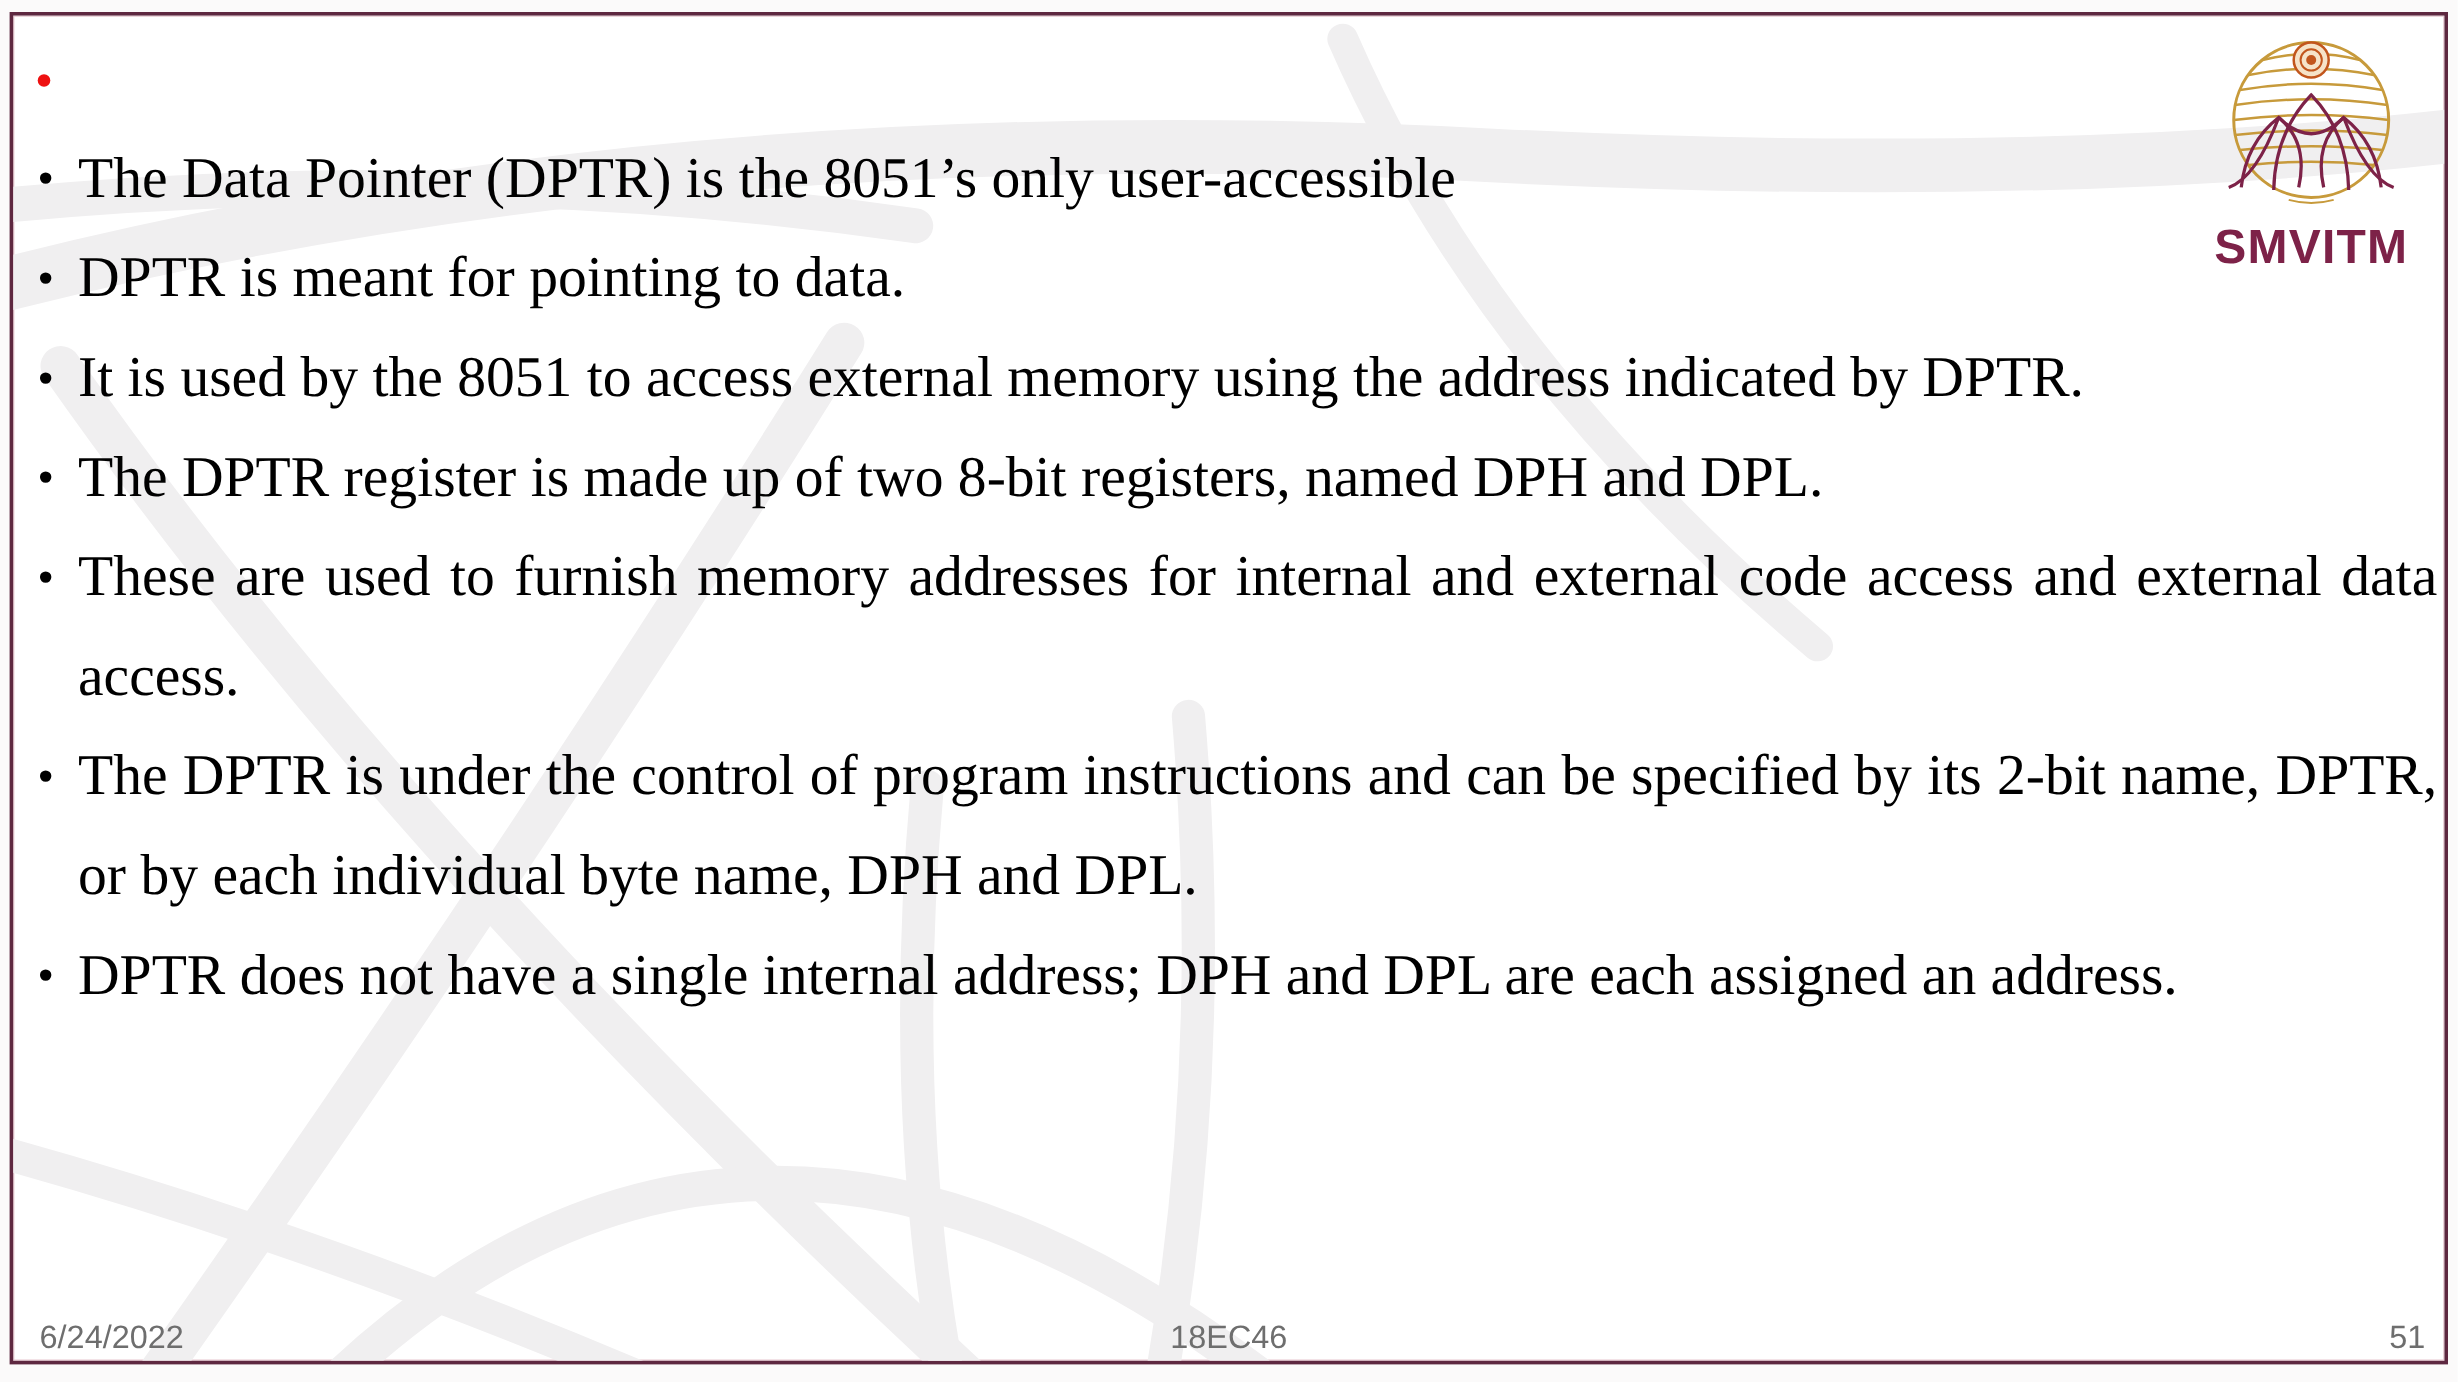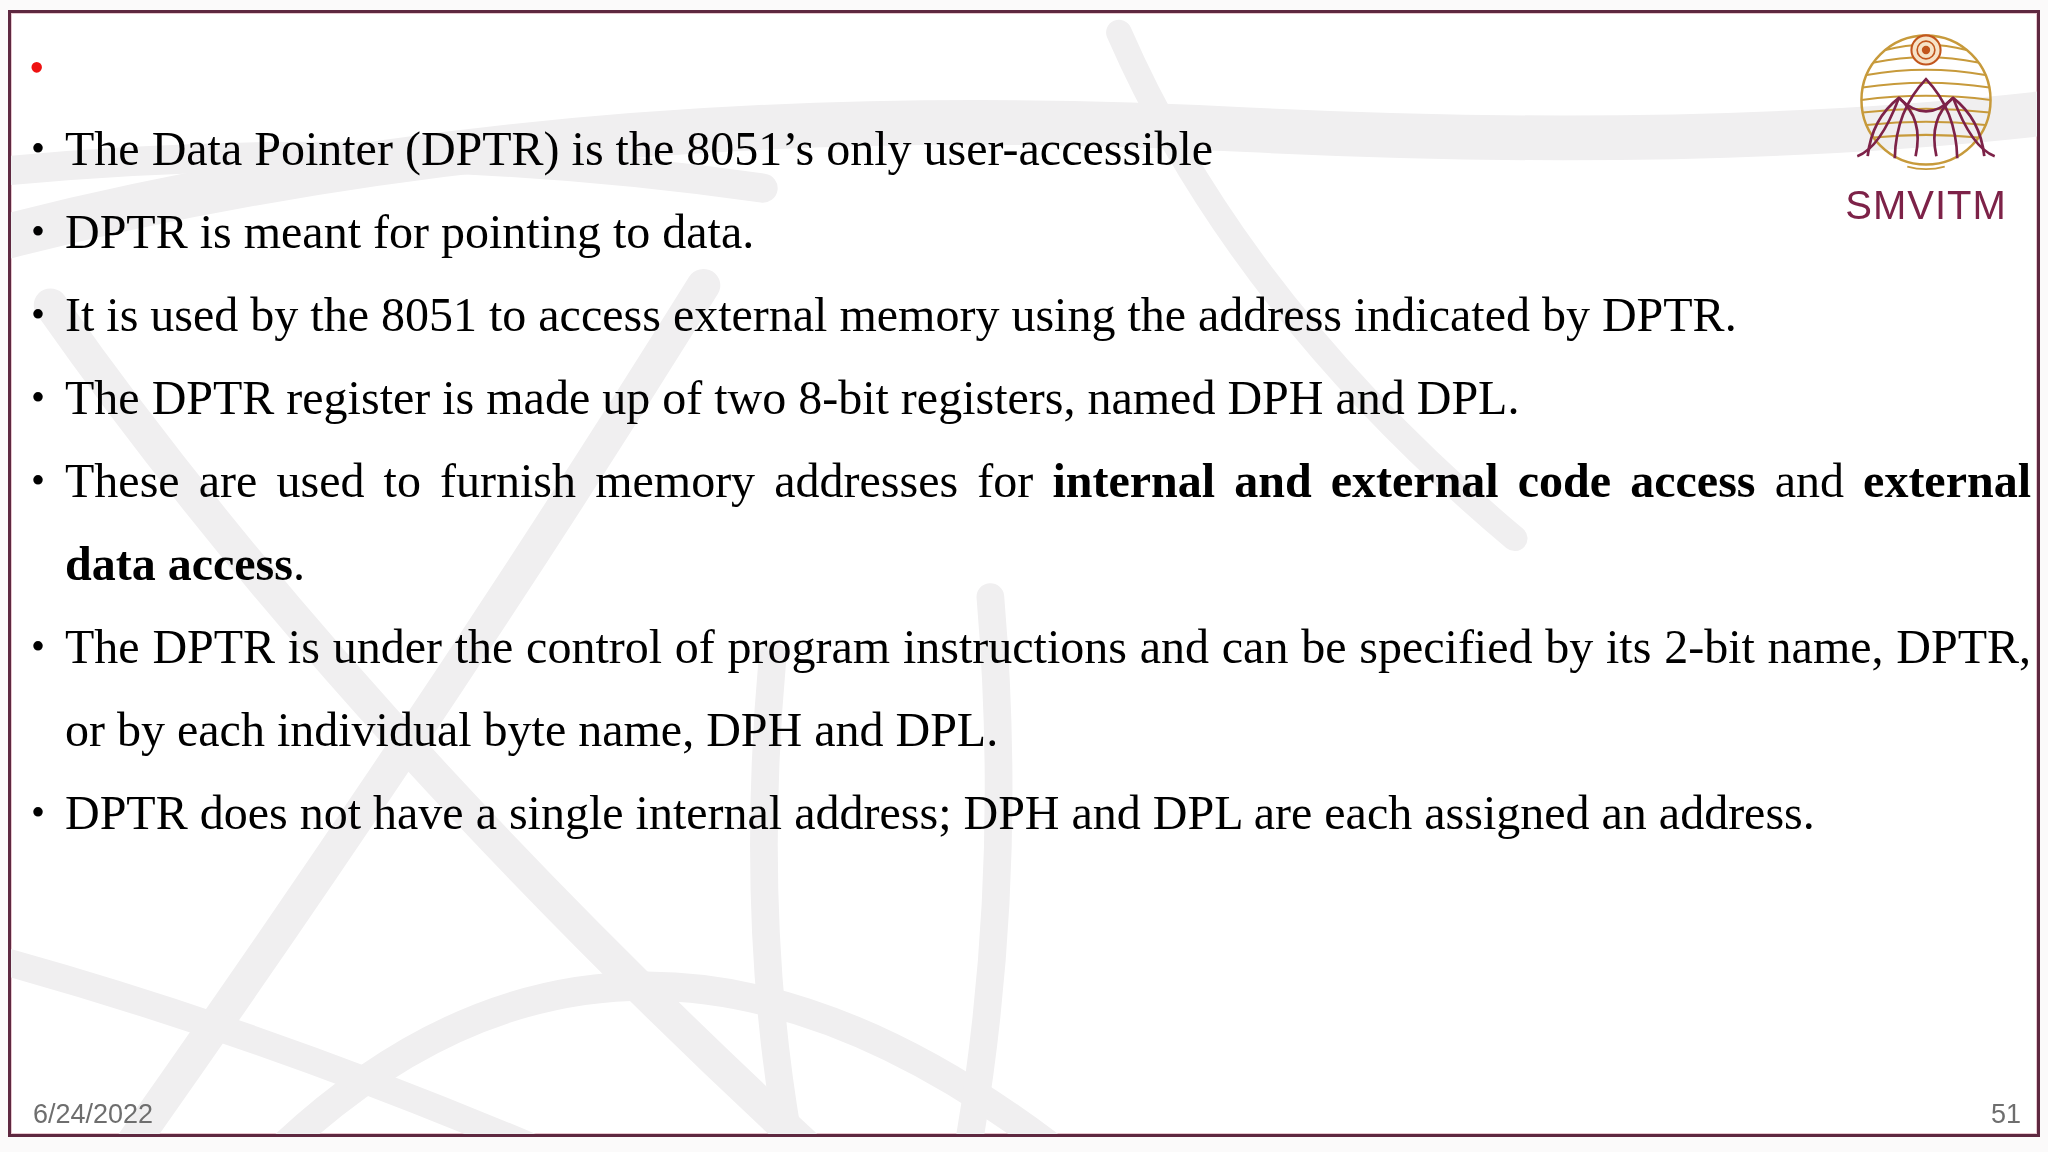--- a/index.html
+++ b/index.html
@@ -31,37 +31,37 @@
     display:flex; align-items:baseline;
     color:#ee1111;
     font-size:55px; line-height:66px;
     margin-top:8px;
   }
   .lead-row .marker { flex:0 0 42px; padding-left:6px; font-size:44px; }
   .bullets { margin-top:6px; }
   .bullet-row { display:flex; color:#000; font-size:48px; line-height:83px; }
   .bullet-row .marker { flex:0 0 34px; padding-left:8px; font-size:40px; }
   .bullet-row .btext { flex:1; text-align:justify; text-align-last:left; }
-  .bullet-row .btext b { font-weight:bold; }
+  .bullet-row .btext b { font-weight:normal; }
   .footer {
     position:absolute; left:0; right:0; bottom:4px; height:36px;
     font-family:"Liberation Sans", sans-serif;
     font-size:27px; color:#6e6e6e;
   }
   .footer .f-date { position:absolute; left:22px; bottom:0;text-align:right; }
   .footer .f-course { position:absolute; left:0; right:0; bottom:0; text-align:center; }
   .footer .f-page { position:absolute; right:16px; bottom:0; }
   .logo {
     position:absolute; top:12px; right:26px; width:170px;
     text-align:center;
   }
   .logo-label {
     margin-top:2px;
     font-family:"Liberation Sans", sans-serif;
-    font-weight:normal; font-size:40px; letter-spacing:1px;
+    font-weight:bold; font-size:40px; letter-spacing:1px;
     color:#7d2248;
   }
 </style>
 </head>
 <body>
 
 <div class="slide">
 
   <svg class="watermark" viewBox="0 0 2048 1152" preserveAspectRatio="none" aria-hidden="true">
     <g stroke="#f0eff0" fill="none" stroke-linecap="round">
@@ -149,16 +149,17 @@
       <div class="bullet-row">
         <span class="marker">•</span>
         <div class="btext">DPTR does not have a single internal address; DPH and DPL are each assigned an address.</div>
       </div>
 
     </div>
   </div>
 
   <div class="footer">
     <span class="f-date">6/24/2022</span>
+    <span class="f-course">18EC46</span>
     <span class="f-page">51</span>
   </div>
 
 </div>
 
 </body></html>

